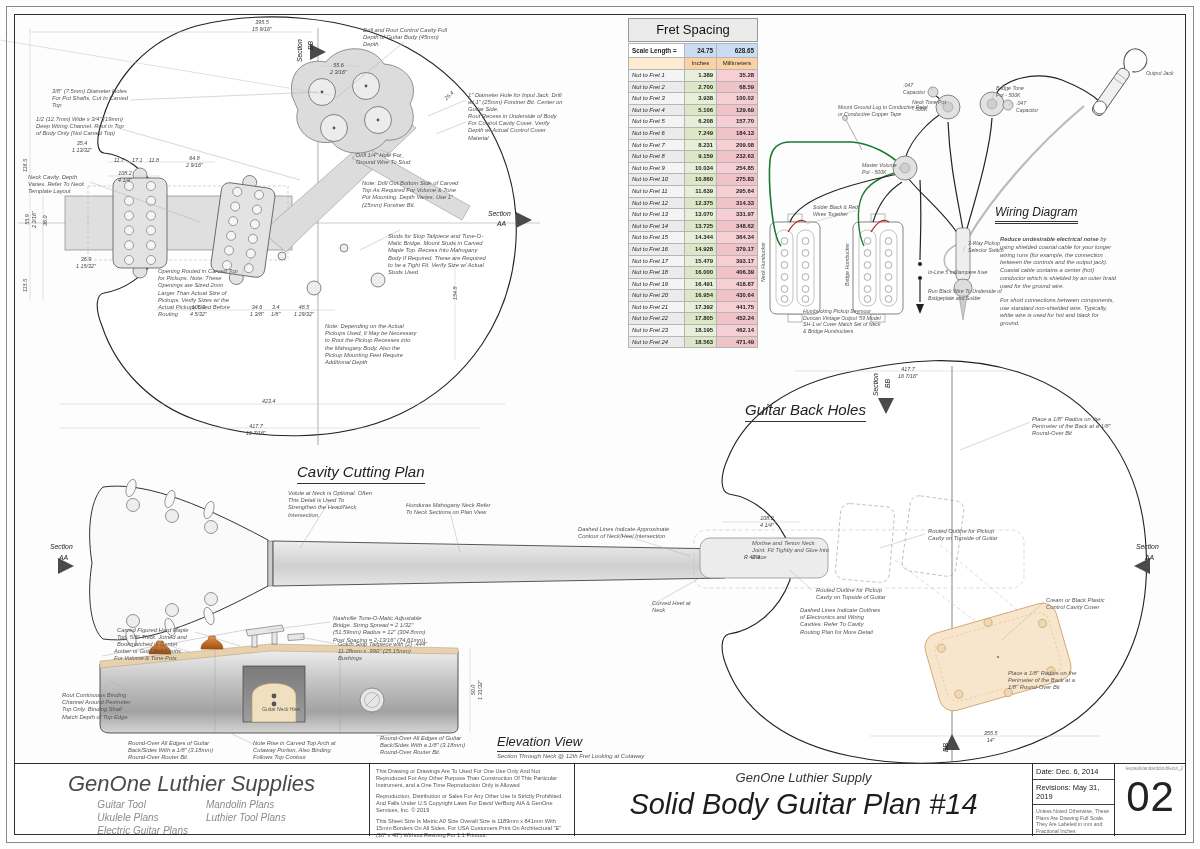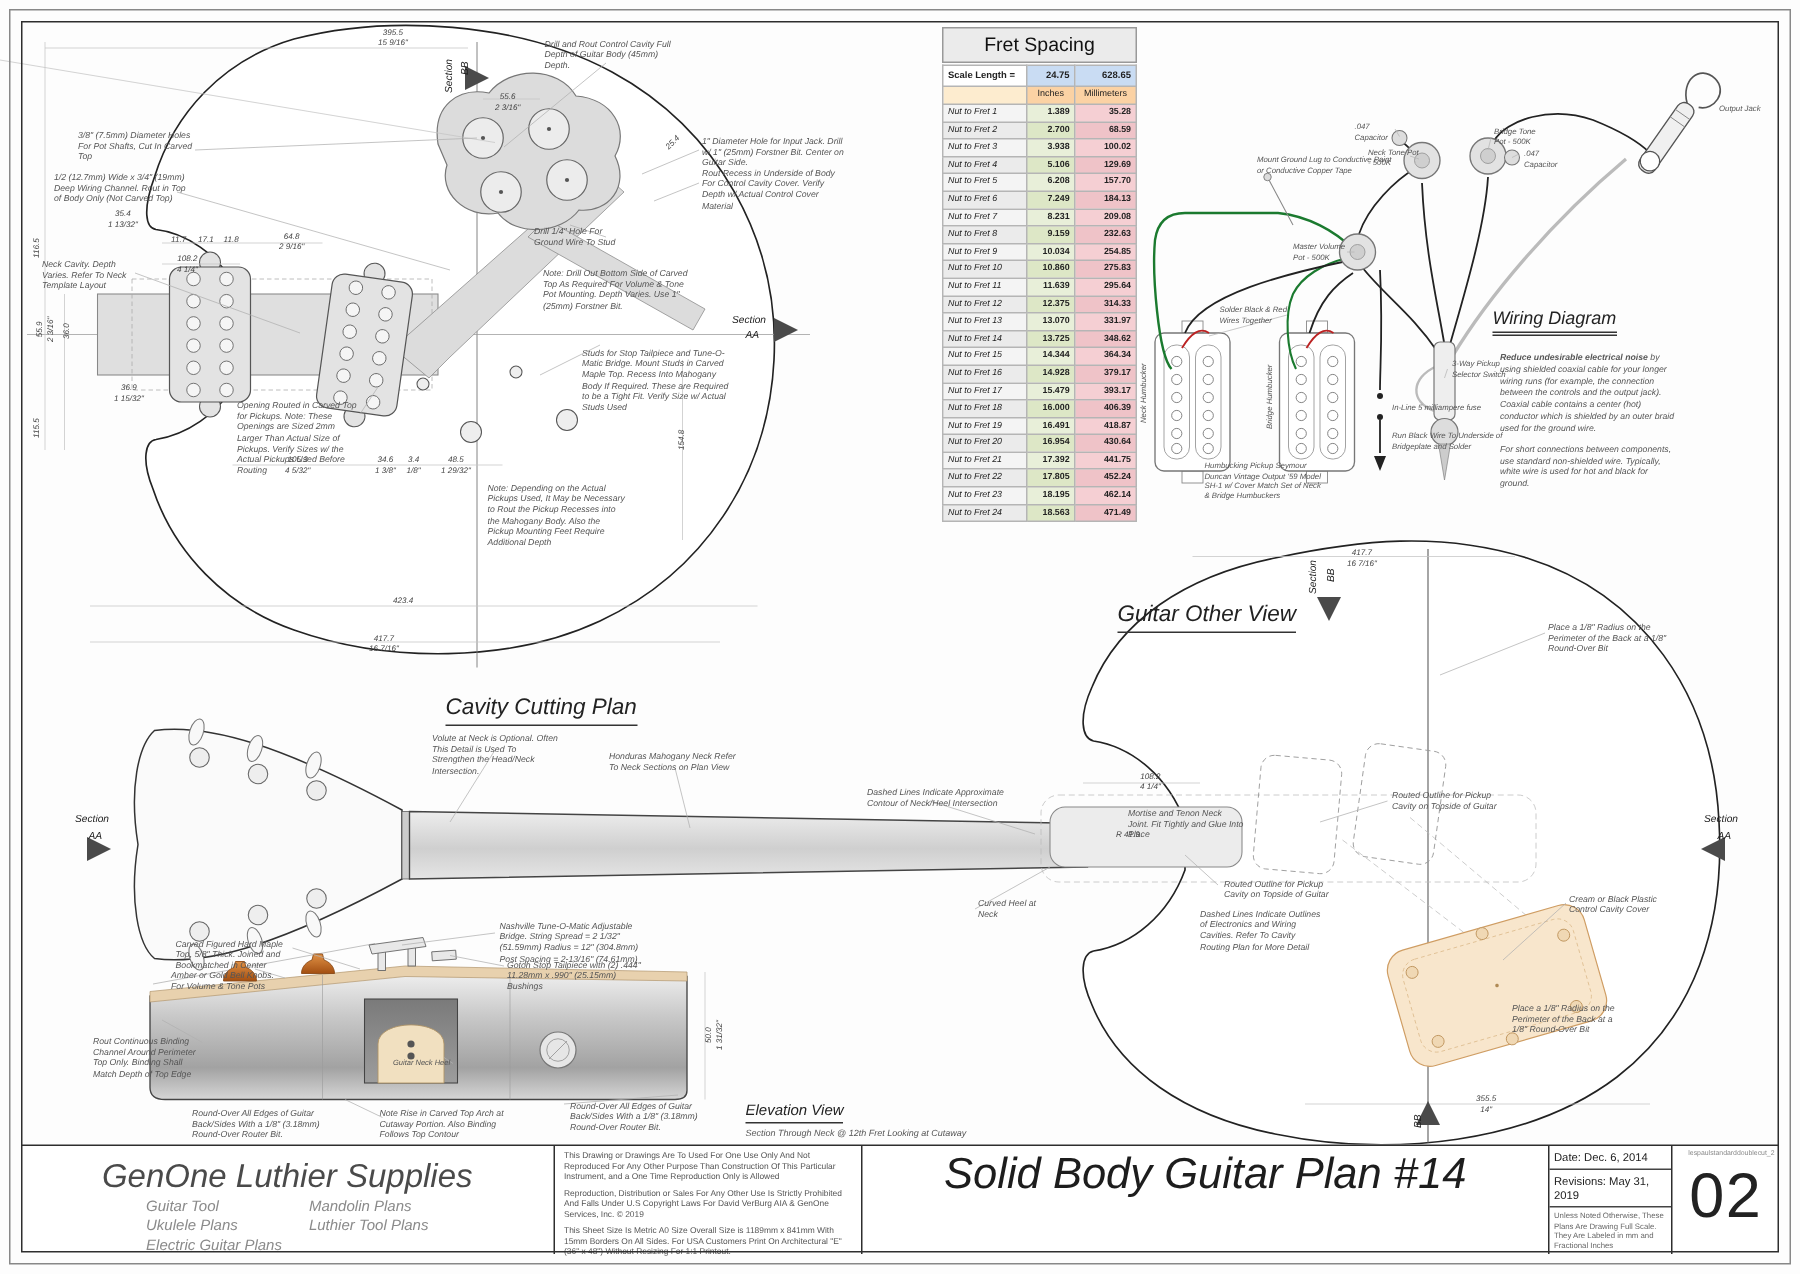--- a/index.html
+++ b/index.html
@@ -537,22 +537,22 @@
       <div class="note markers" style="left: 59px; top: 554px;">AA</div>
       <div class="note markers" style="left: 1136px; top: 543px;">Section</div>
       <div class="note markers" style="left: 1145px; top: 554px;">AA</div>
       <div class="note markers" style="left: 872px; top: 396px; transform: rotate(-90deg);">Section</div>
       <div class="note markers" style="left: 884px; top: 388px; transform: rotate(-90deg);">BB</div>
       <div class="note markers" style="left: 942px; top: 752px; transform: rotate(-90deg);">BB</div>
     </div>
 
   <div class="sec-title" style="left:297px;top:464px;">Cavity Cutting Plan</div>
   <div class="sec-title big" style="left:995px;top:206px;">Wiring Diagram</div>
-  <div class="sec-title" style="left:745px;top:402px;">Guitar Other View</div>
-  <div class="sec-title" style="left:497px;top:735px;font-size:10px;">Elevation View</div>
+  <div class="sec-title" style="left:745px;top:402px;">Guitar Back Holes</div>
+  <div class="sec-title" style="left:497px;top:735px;font-size:13px;">Elevation View</div>
   <div class="sec-sub" style="left:497px;top:753px;">Section Through Neck @ 12th Fret Looking at Cutaway</div>
 
   <div id="wiring-text">
     <p><b>Reduce undesirable electrical noise</b><span> by using shielded coaxial cable for your longer wiring runs (for example, the connection between the controls and the output jack). Coaxial cable contains a center (hot) conductor which is shielded by an outer braid used for the ground wire.</span></p>
     <p>For short connections between components, use standard non-shielded wire. Typically, white wire is used for hot and black for ground.</p>
   </div>
 
   <div class="fret-card">
     <div class="fret-title">Fret Spacing</div>
     <table>
@@ -711,20 +711,21 @@
         </div>
       </div>
       <div class="photo photo-right"></div>
     </div>
     <div class="tb-cell tb-legal" id="legal-cell">
         <p>This Drawing or Drawings Are To Used For One Use Only And Not Reproduced For Any Other Purpose Than Construction Of This Particular Instrument, and a One Time Reproduction Only is Allowed</p>
         <p>Reproduction, Distribution or Sales For Any Other Use Is Strictly Prohibited And Falls Under U.S Copyright Laws For David VerBurg AIA &amp; GenOne Services, Inc. © 2019</p>
         <p>This Sheet Size Is Metric A0 Size Overall Size is 1189mm x 841mm With 15mm Borders On All Sides. For USA Customers Print On Architectural "E" (36" x 48") Without Resizing For 1:1 Printout.</p>
       </div>
     <div class="tb-cell tb-title">
+      <div class="small">GenOne Luthier Supply</div>
       <div class="big">Solid Body Guitar Plan #14</div>
     </div>
     <div class="tb-cell tb-meta">
       <div class="row">Date: Dec. 6, 2014</div>
       <div class="row">Revisions: May 31, 2019</div>
       <div class="row noteq">Unless Noted Otherwise, These Plans Are Drawing Full Scale. They Are Labeled in mm and Fractional Inches</div>
     </div>
     <div class="tb-cell tb-page">
       <div class="filecode">lespaulstandarddoublecut_2</div>
       <div class="pagenum">02</div>

